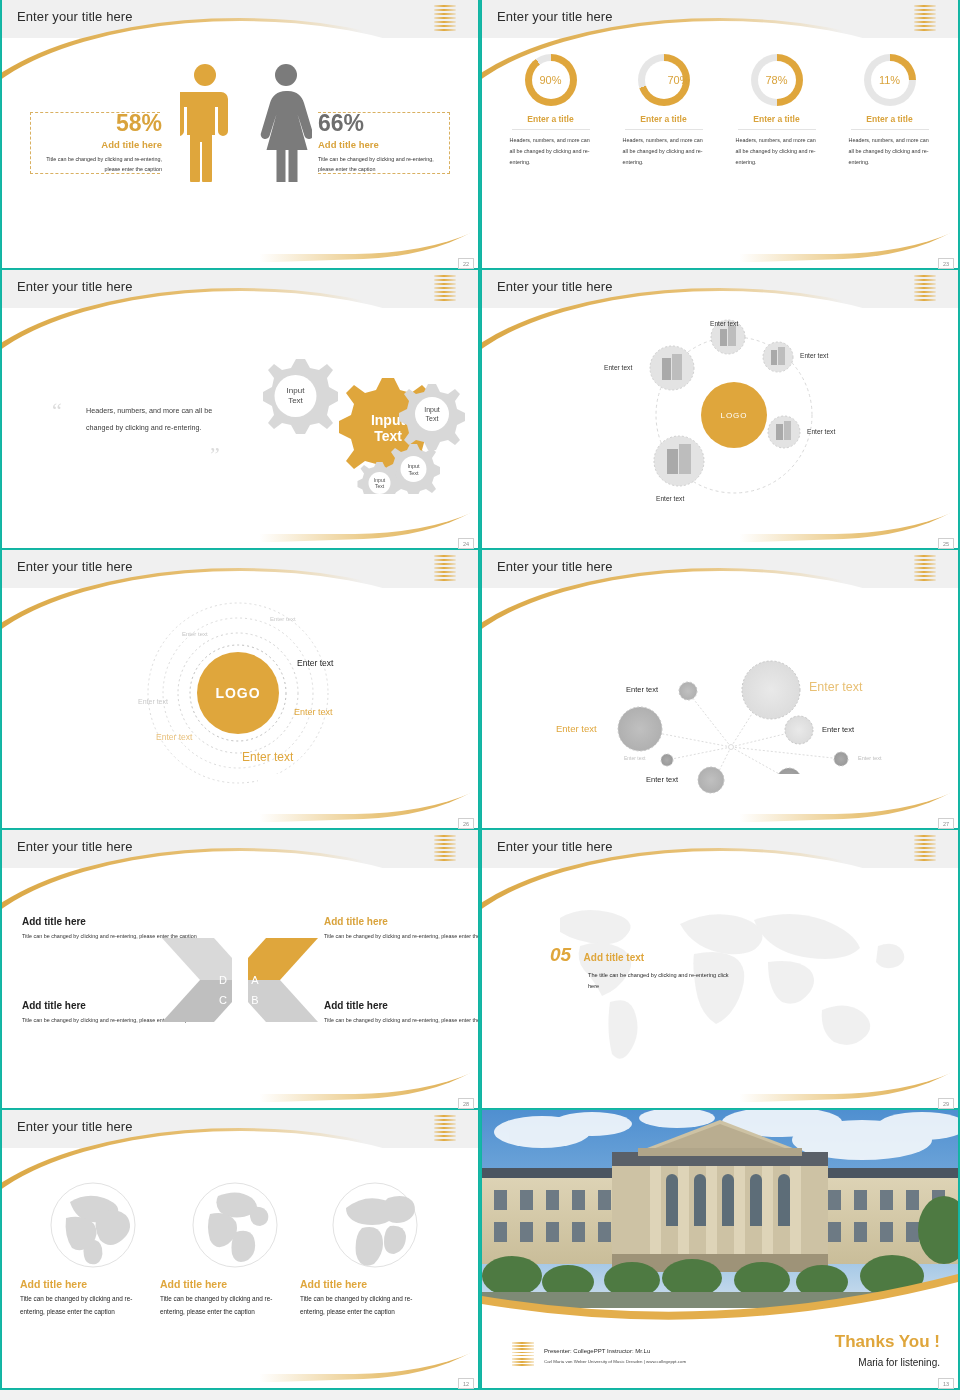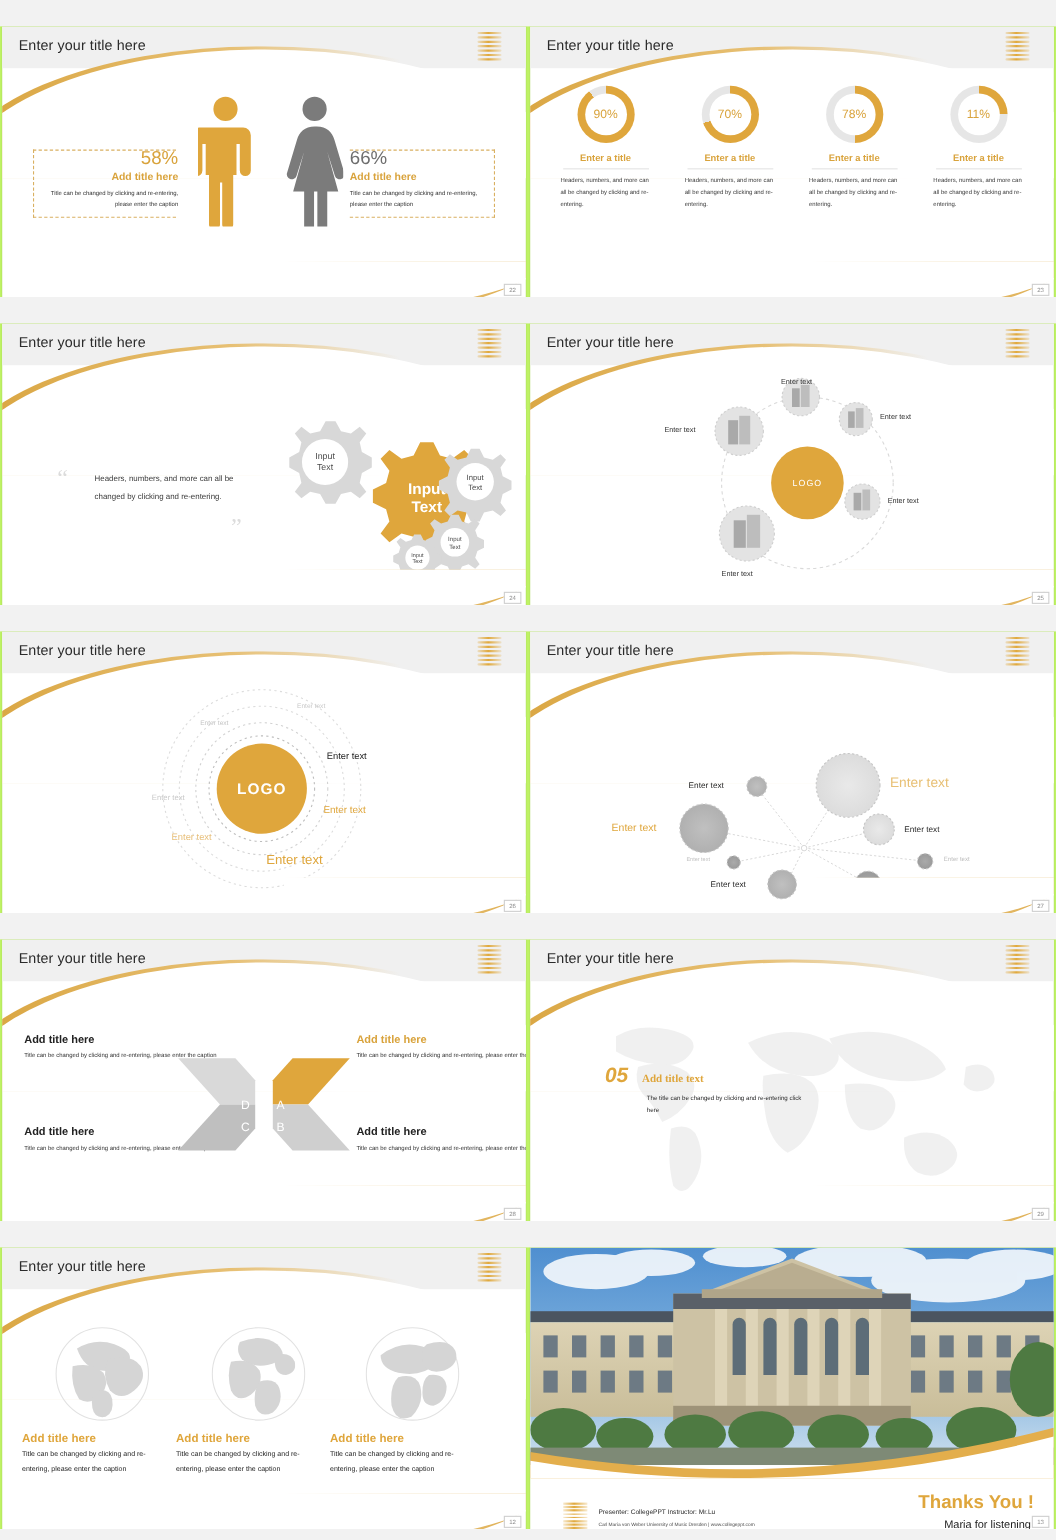--- a/index.html
+++ b/index.html
@@ -6,21 +6,21 @@
   html,body { width:960px; height:1400px; background:#f2f2f2; }
   body { font-family:"Liberation Sans", sans-serif; }
 
   .grid {
     width:960px; height:1400px;
     display:grid;
     grid-template-columns: 480px 480px;
     grid-template-rows: 270px 280px 280px 280px 280px;
     gap:0;
   }
-  .cell { position:relative; overflow:hidden; background:#bef264; padding:0 0 10px 0;margin-top:24px; }
+  .cell { position:relative; overflow:hidden; background:#14b8a6; padding:0 0 10px 0; }
   .slide {
     position:relative; width:476px; height:268px; margin:0 2px;
     background:#fff; overflow:hidden;
     box-shadow:0 0 1px rgba(0,0,0,.15);
   }
   .slide.tall { height:278px; }
 
   
   .hdr {
     position:absolute; top:0; left:0; right:0; height:38px;
@@ -63,21 +63,21 @@
     background:linear-gradient(90deg, rgba(224,169,61,.25), #e0a93d 45%, rgba(224,169,61,.2));
   }
   .cell .pgwrap { position:absolute; right:6px; bottom:1px;
     width:16px; height:11px; border:1px solid #cfcfcf; background:#fff;
     font-size:5.5px; color:#8d8d8d; text-align:center; line-height:10px; }
 
   .body { position:absolute; left:0; right:0; top:40px; bottom:12px; }
 
   
   .dashbox { position:absolute; border:1px dashed #d9b061; }
-  .pct { font-size:17px; font-weight:normal; }
+  .pct { font-size:23px; font-weight:bold; }
   .gold { color:#d9a33c; }
   .grey { color:#6e6e6e; }
   .addtitle { font-size:9.5px; font-weight:bold; color:#d9a33c; margin-top:2px; }
   .capt { font-size:5.4px; color:#333; line-height:1.85; margin-top:4px; }
 
   
   .donutrow { position:absolute; left:12px; right:12px; top:14px; display:flex; }
   .dcol { flex:1; display:flex; flex-direction:column; align-items:center; }
   .donut { width:52px; height:52px; border-radius:50%; position:relative;
            display:flex; align-items:center; justify-content:center; }
@@ -92,21 +92,21 @@
   .nlabel { position:absolute; font-size:6.6px; color:#333; }
 
   
   .qt { position:absolute; width:200px; }
   .qt h4 { font-size:10px; color:#222; margin-bottom:4px; }
   .qt h4.g { color:#d9a33c; }
   .qt p { font-size:5.4px; color:#333; line-height:2.0; }
 
   
   .num { font-size:19px; font-style:italic; font-weight:bold; color:#dfa63c; }
-  .ttl { font-size:10px; font-weight:bold; color:#dfa63c;font-family:Liberation Serif, serif; }
+  .ttl { font-size:10px; font-weight:bold; color:#dfa63c; }
   .sub { font-size:5.6px; color:#2a2a2a; line-height:2.0; margin-top:4px; }
 
   
   .gcol { position:absolute; width:130px; }
   .gcol h4 { font-size:10.5px; color:#dfa63c; font-weight:bold; margin-bottom:3px; }
   .gcol p { font-size:6.4px; color:#1f1f1f; line-height:2.0; }
 
   
   .photo { position:absolute; left:0; top:0; right:0; height:198px; overflow:hidden; }
   .thanks-big { position:absolute; right:18px; bottom:36px; font-size:17px;
@@ -197,21 +197,21 @@
         <div class="donutrow">
           <div class="dcol">
             <div class="donut" style="background:conic-gradient(#dfa63c 0% 90%, #e6e6e6 90% 100%);">
               <span>90%</span>
             </div>
             <div class="dtitle">Enter a title</div>
             <div class="drule"></div>
             <div class="dcapt">Headers, numbers, and more can all be changed by clicking and re-entering.</div>
           </div>
           <div class="dcol">
-            <div class="donut" style="background:conic-gradient(#dfa63c 0% 70%, #e6e6e6 70% 100%);">
+            <div class="donut" style="background:conic-gradient(#dfa63c 0% 70%, #e6e6e6 70% 100%);justify-content:flex-end;">
               <span>70%</span>
             </div>
             <div class="dtitle">Enter a title</div>
             <div class="drule"></div>
             <div class="dcapt">Headers, numbers, and more can all be changed by clicking and re-entering.</div>
           </div>
           <div class="dcol">
             <div class="donut" style="background:conic-gradient(#dfa63c 0% 50%, #e6e6e6 50% 100%);">
               <span>78%</span>
             </div>

